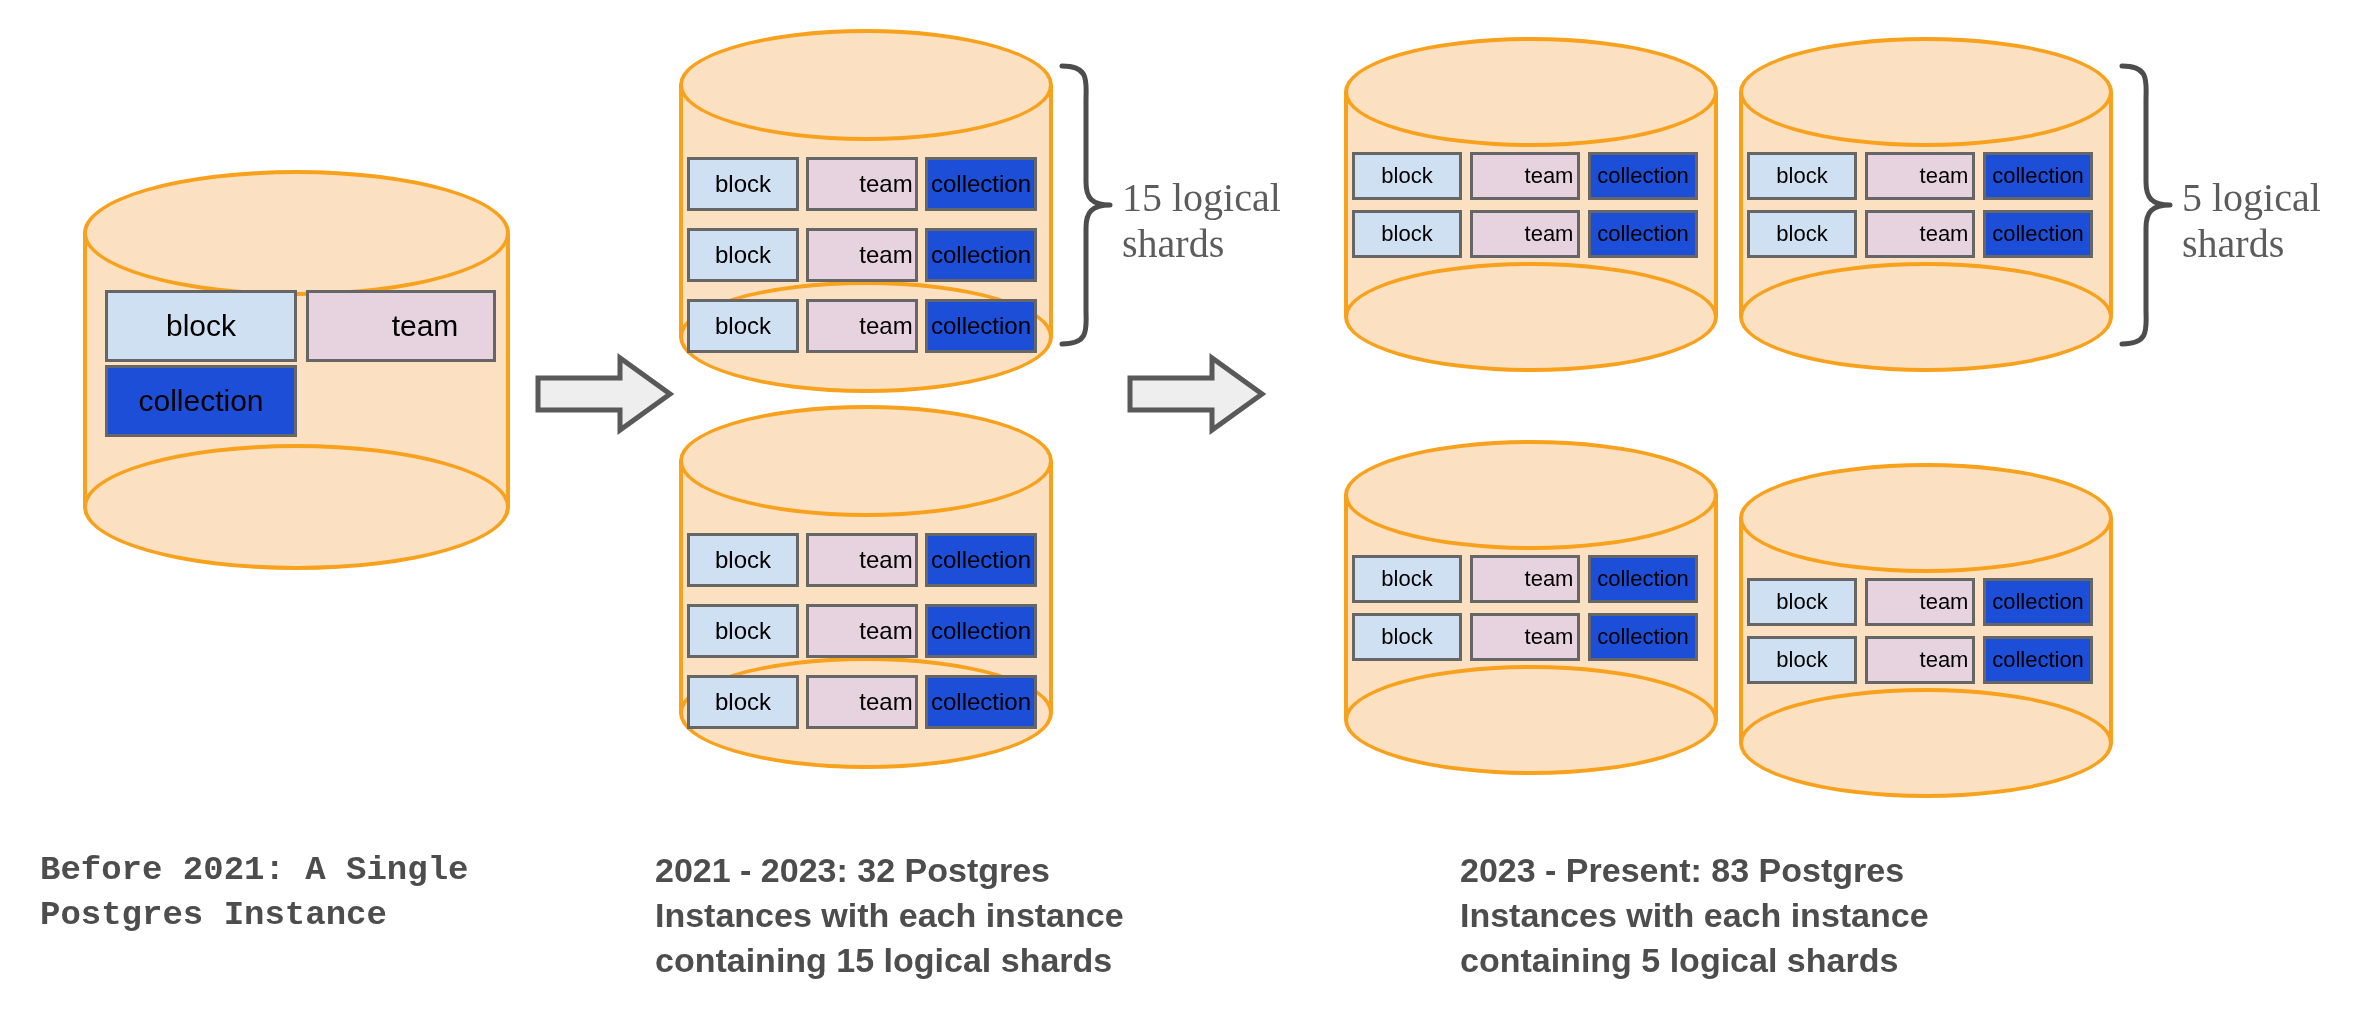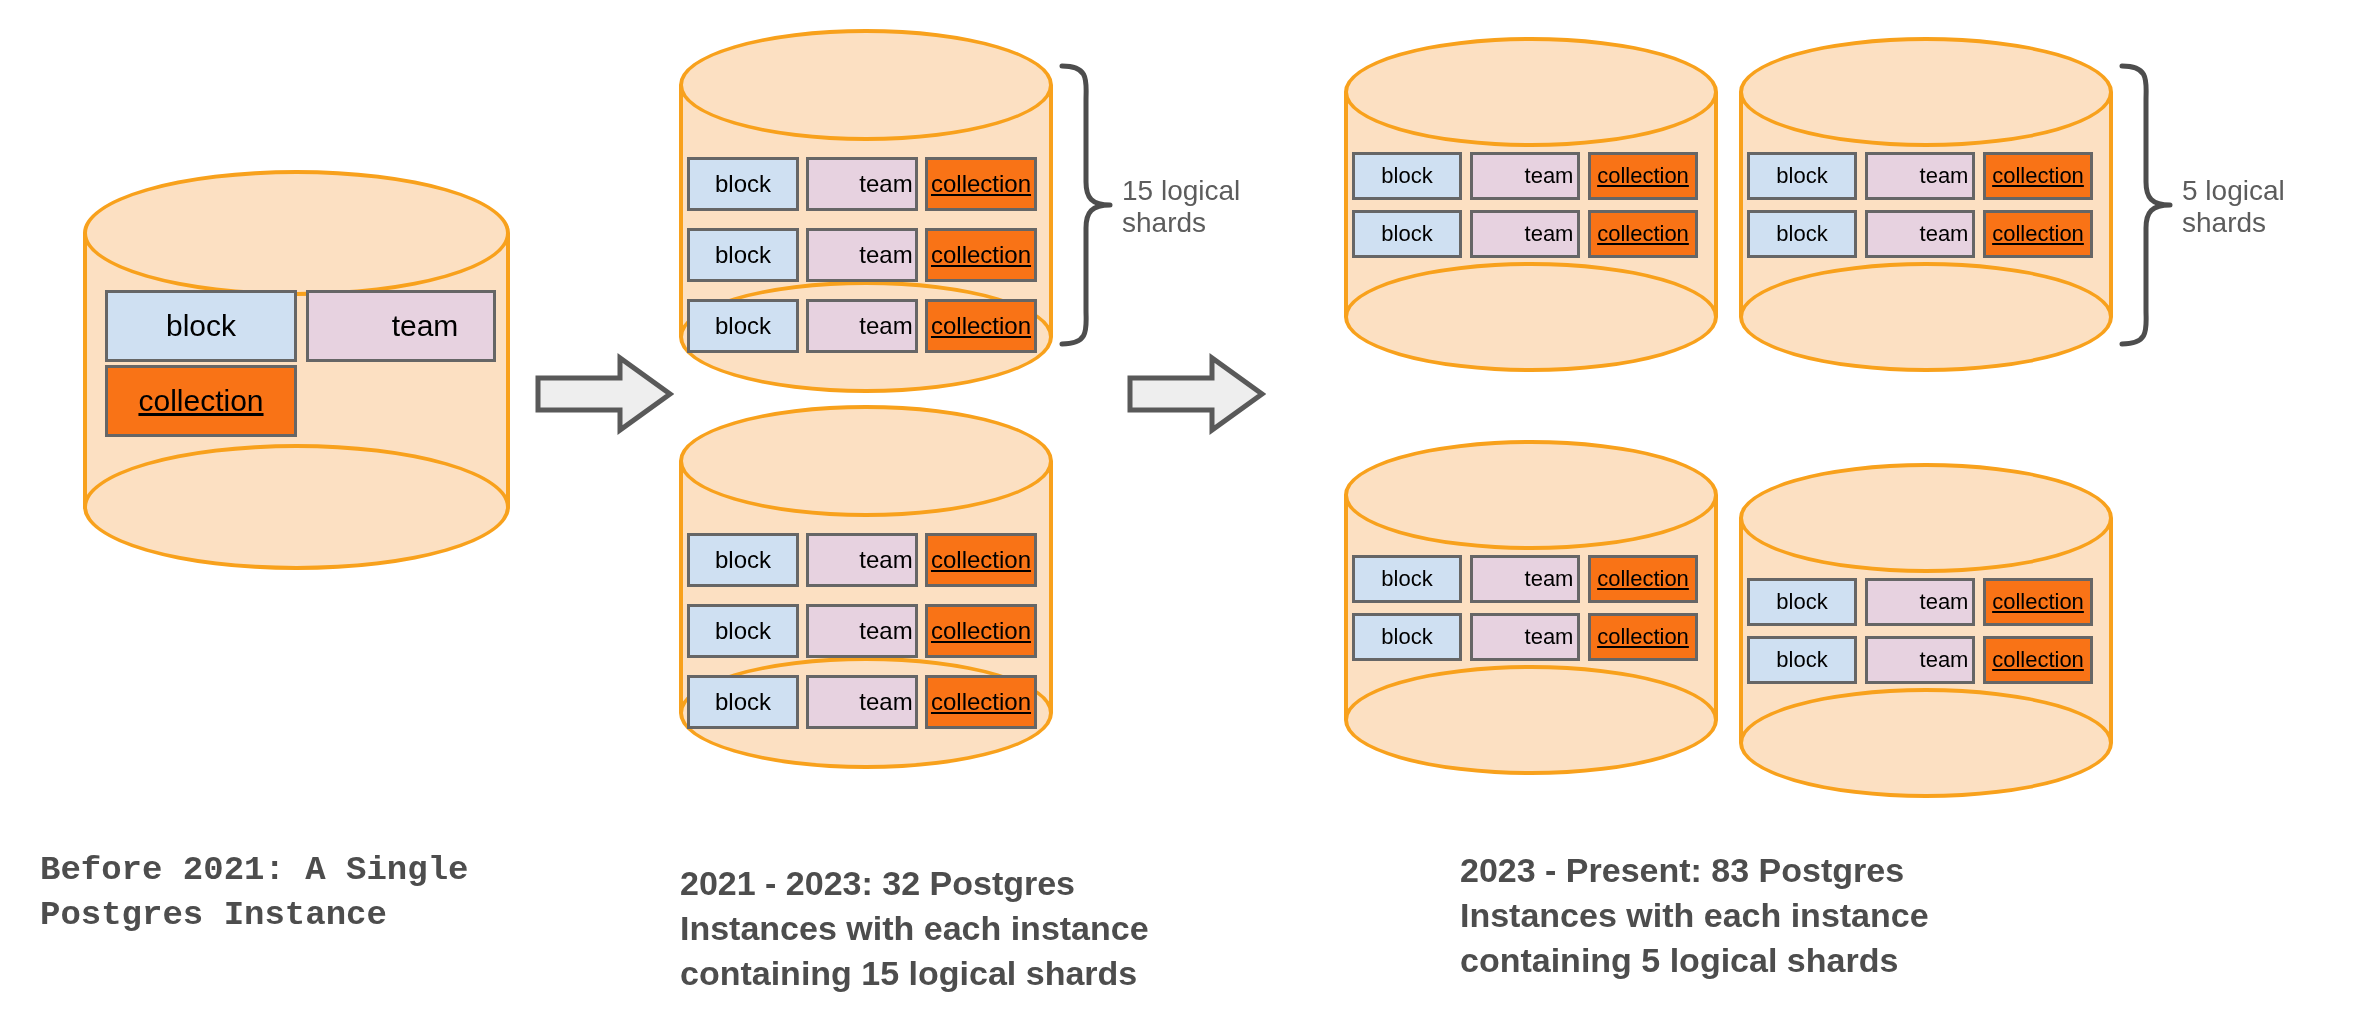--- a/index.html
+++ b/index.html
@@ -60,40 +60,41 @@
     border: 3px solid #666666;
     display: flex;
     align-items: center;
     justify-content: center;
     color: #000000;
     white-space: nowrap;
     background: #ffffff;
   }
   .cell.block      { background: #cfe0f2; }
   .cell.team       { background: #e7d2e0; padding-left: 48px; }
-  .cell.collection { background: #f97316; text-decoration: underline; }
+  .cell.collection { background: #1d4ed8; }
 
   
   .arrow {
     position: absolute;
     z-index: 6;
   }
 
   
   .brace {
     position: absolute;
     z-index: 6;
   }
   .brace-label {
     position: absolute;
     z-index: 6;
     color: #5c5c5c;
-    font-size: 28px;
+    font-size: 40px;
     line-height: 1.16;
     white-space: pre-line;
+    font-family: Liberation Serif, serif;
   }
 
   
   .caption {
     position: absolute;
     z-index: 7;
     color: #4d4d4d;
     font-size: 34px;
     font-weight: bold;
     line-height: 1.32;
@@ -262,21 +263,21 @@
     <div class="cell-row" style="margin-top:10px;">
       <div class="cell block" style="width:110px;height:48px;margin-right:8px;">block</div>
       <div class="cell team" style="width:110px;height:48px;margin-right:8px;">team</div>
       <div class="cell collection" style="width:110px;height:48px;">collection</div>
     </div>
   </div>
 
   <div class="caption" style="left:40px; top:848px; width:560px;font-family:Liberation Mono, monospace;">Before 2021: A Single
 Postgres Instance</div>
 
-  <div class="caption" style="left:680px; top:848px; width:640px;margin-top:13px;">2021 - 2023: 32 Postgres
+  <div class="caption" style="left:655px; top:848px; width:640px;">2021 - 2023: 32 Postgres
 Instances with each instance
 containing 15 logical shards</div>
 
   <div class="caption" style="left:1460px; top:848px; width:660px;">2023 - Present: 83 Postgres
 Instances with each instance
 containing 5 logical shards</div>
 
 </div>
 
 </body></html>

